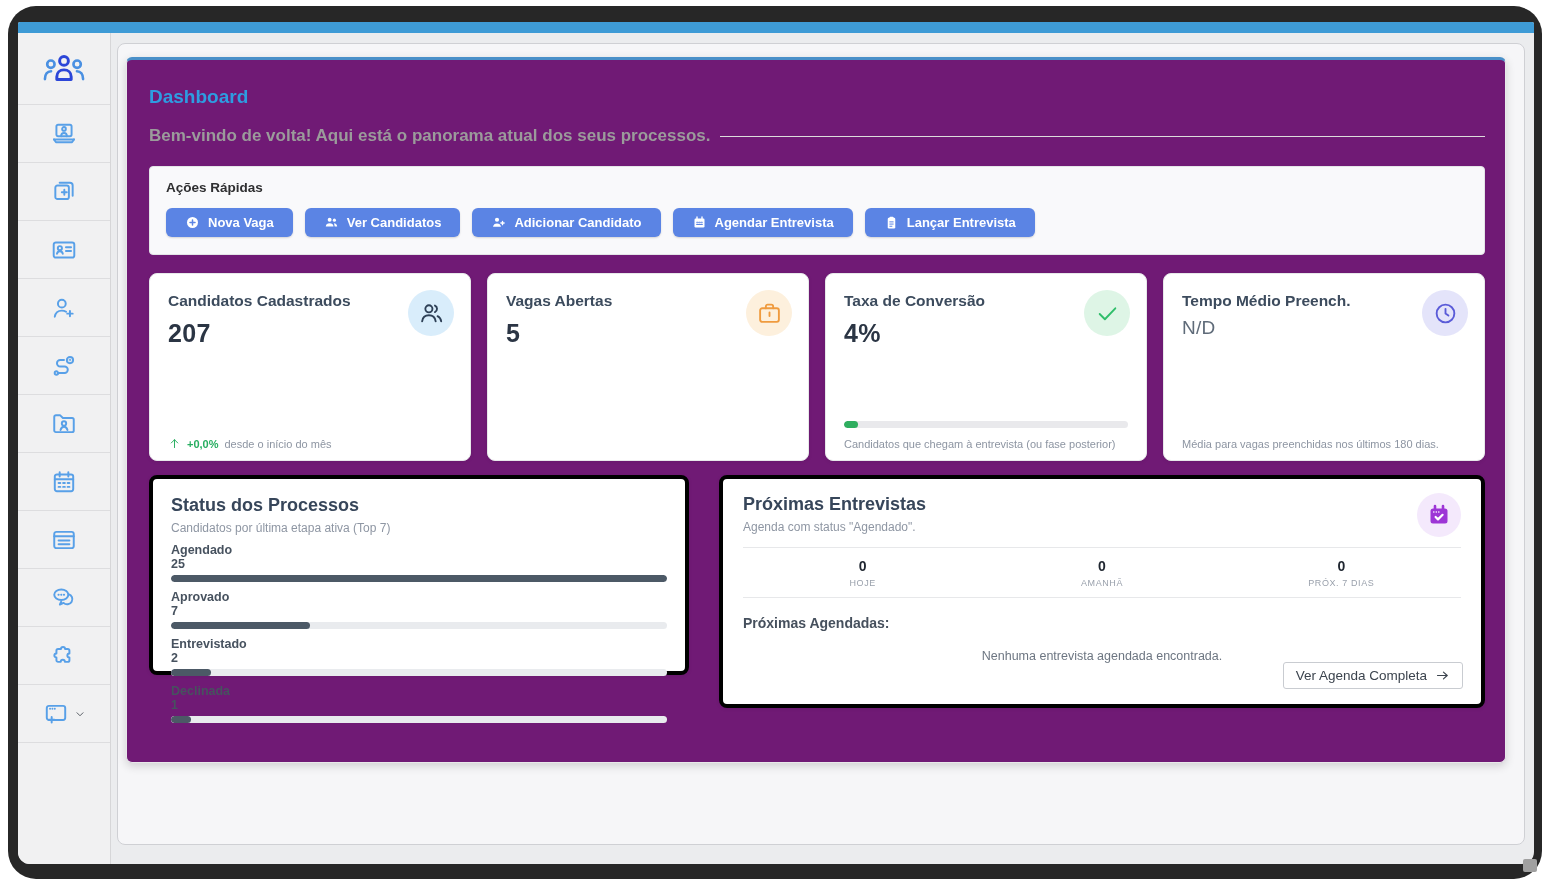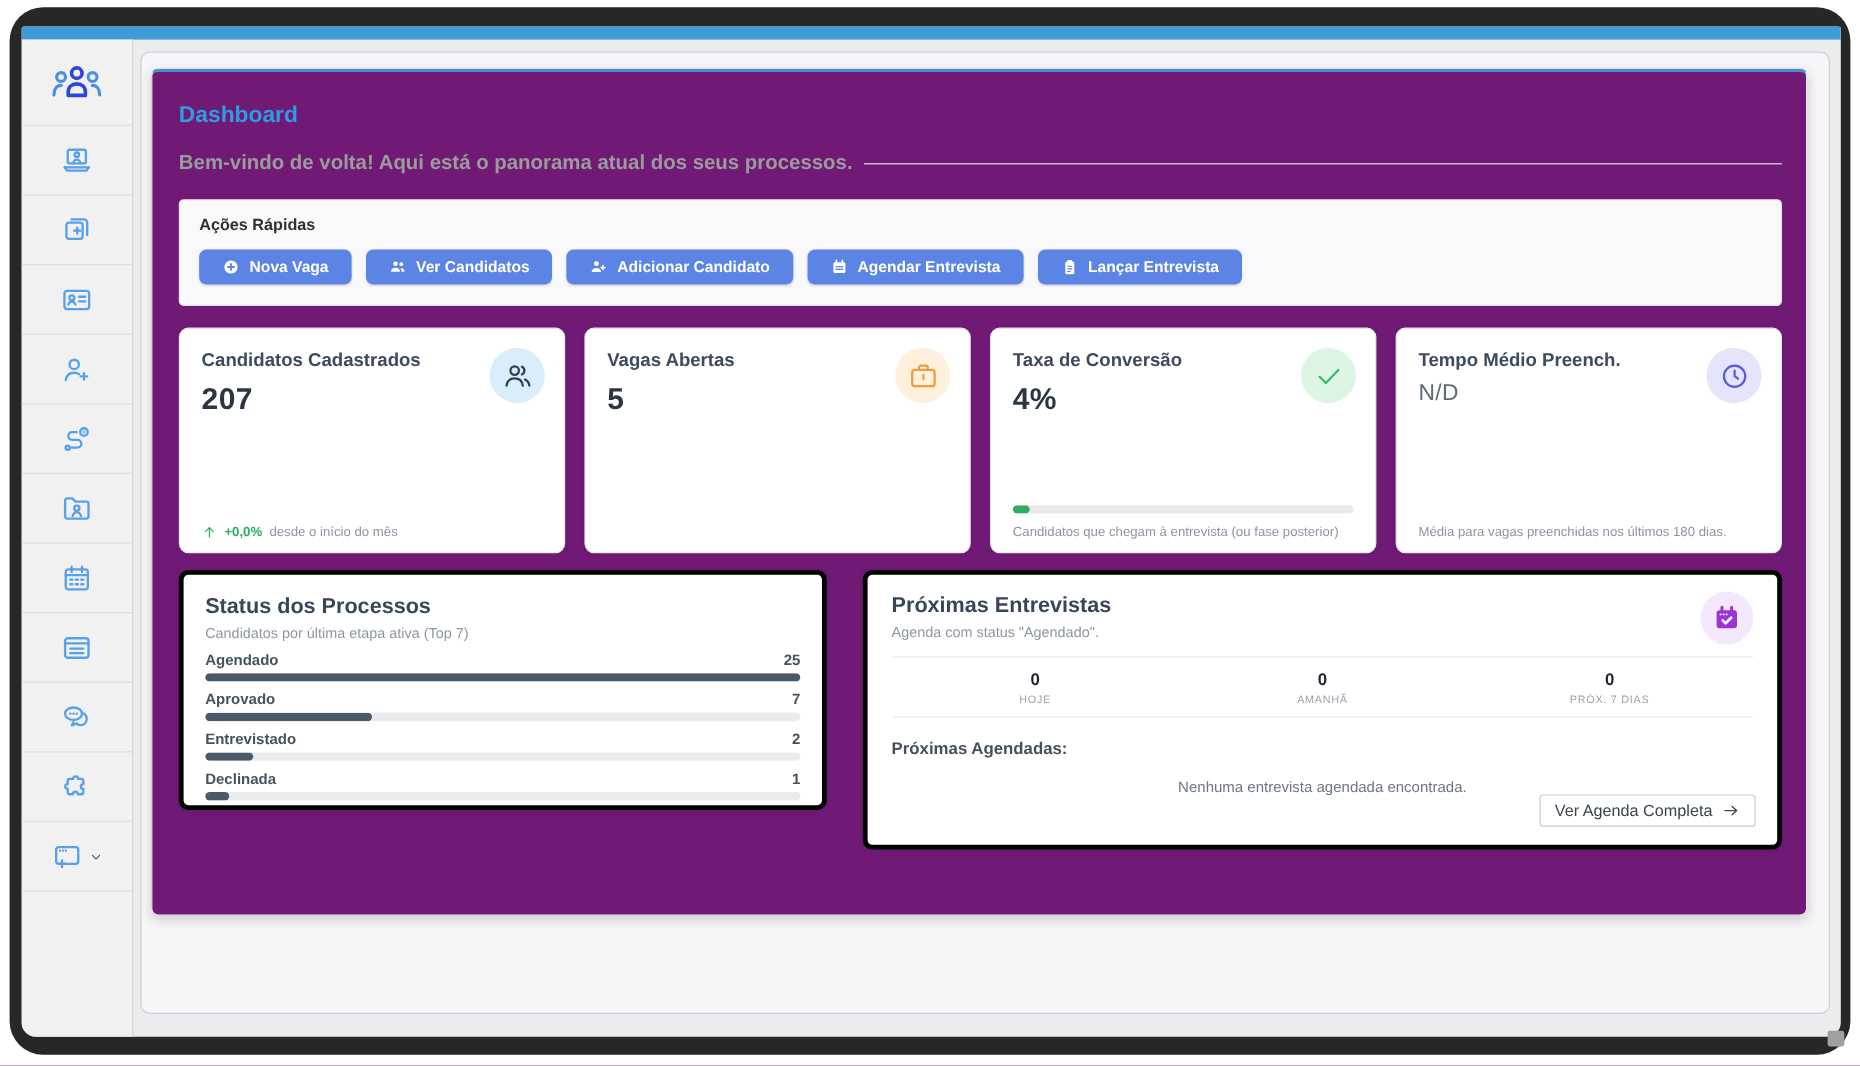--- a/index.html
+++ b/index.html
@@ -52,21 +52,21 @@
   .progress-track{position:absolute;left:18px;right:18px;bottom:32px;height:7px;background:#e9e9ec;border-radius:4px;overflow:hidden;}
   .progress-fill{height:100%;background:#2fae5f;border-radius:4px;}
 
   
   .bottom-row{display:flex;gap:30px;margin-top:14px;}
   .panel-card{background:#fff;border:4px solid #000000;border-radius:8px;box-shadow:0 1px 4px rgba(0,0,0,.07);box-sizing:border-box;}
   .status-card{width:540px;height:200px;padding:16px 18px;}
   .sec-title{font-size:18px;font-weight:bold;color:#37465a;}
   .sec-sub{font-size:12px;color:#8e96a3;margin-top:5px;}
   .bar-row{margin-top:8px;}
-  .bar-labels{display:flex;justify-content:space-between;font-size:12.5px;font-weight:bold;color:#47525f;}
+  .bar-labels{display:flex;justify-content:space-between;font-size:12.5px;font-weight:bold;color:#47525f;flex-direction:column;}
   .bar-track{margin-top:4px;height:7px;background:#e9ebee;border-radius:4px;overflow:hidden;}
   .bar-fill{height:100%;background:#4c5966;border-radius:4px;}
 
   .upcoming-card{flex:1;height:233px;position:relative;padding:15px 20px;}
   .up-icon{position:absolute;right:20px;top:14px;width:44px;height:44px;border-radius:50%;background:#f4e9fc;color:#9d35d6;display:flex;align-items:center;justify-content:center;}
   .counters{display:flex;margin-top:13px;border-top:1px solid #e7e8ea;border-bottom:1px solid #e7e8ea;padding:10px 0 9px;}
   .counter{flex:1;text-align:center;}
   .c-val{font-size:14px;font-weight:bold;color:#1f2630;}
   .c-label{font-size:9px;color:#9aa1ac;letter-spacing:.6px;margin-top:4px;}
   .list-title{margin-top:17px;font-size:14px;font-weight:bold;color:#46505d;}

